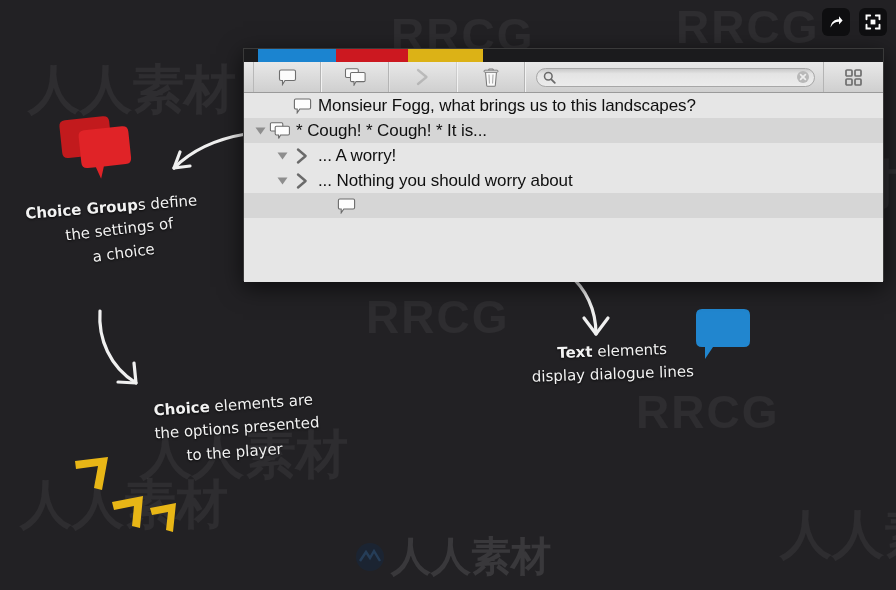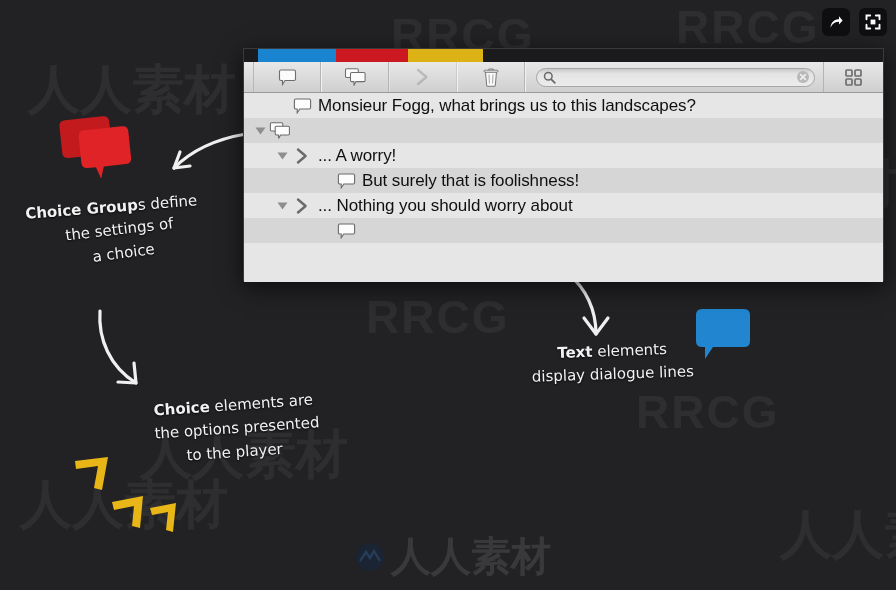--- a/index.html
+++ b/index.html
@@ -325,44 +325,35 @@
             <svg width="13" height="13" viewBox="0 0 13 13">
               <path d="M1.5 3.5 L11.5 3.5 L6.5 10.5 Z" fill="#8e8e8e"></path>
             </svg>
           </div>
           <div class="rowicon">
             <svg width="22" height="18" viewBox="0 0 22 18">
               <path d="M1.4 1.9 Q1.4 0.8 2.6 0.8 L12.6 0.8 Q13.8 0.8 13.8 1.9 L13.8 7.9 Q13.8 9 12.6 9 L2.6 9 Q1.4 9 1.4 7.9 Z" fill="#fdfdfd" stroke="#6a6a6a" stroke-width="1.05"></path>
               <path d="M6.2 5.3 Q6.2 4.2 7.4 4.2 L19.2 4.2 Q20.4 4.2 20.4 5.3 L20.4 11.8 Q20.4 12.9 19.2 12.9 L11.6 12.9 L9.6 16.6 L9.6 12.9 L7.4 12.9 Q6.2 12.9 6.2 11.8 Z" fill="#fdfdfd" stroke="#6a6a6a" stroke-width="1.05"></path>
             </svg>
           </div>
+          <div class="rowtext">* Cough! * Cough! * It is...</div>
         </div>
         <div class="row plain">
           <div style="width: 30px; flex: 0 0 auto;"></div>
           <div class="disc">
             <svg width="13" height="13" viewBox="0 0 13 13">
               <path d="M1.5 3.5 L11.5 3.5 L6.5 10.5 Z" fill="#8e8e8e"></path>
             </svg>
           </div>
           <div class="rowicon">
             <svg width="17" height="18" viewBox="0 0 17 18">
               <path d="M4 2.5 L11.6 9 L4 15.5" fill="none" stroke="#6a6a6a" stroke-width="2.4" stroke-linejoin="round" stroke-linecap="round"></path>
             </svg>
           </div>
           <div class="rowtext">... A worry!</div>
-        </div>
-        <div class="row alt">
-          <div style="width: 74px; flex: 0 0 auto;"></div>
-          <div class="disc"></div>
-          <div class="rowicon">
-            <svg width="19" height="16" viewBox="0 0 19 16">
-              <path d="M1.4 2.4 Q1.4 1 2.8 1 L16.2 1 Q17.6 1 17.6 2.4 L17.6 9.6 Q17.6 11 16.2 11 L6.8 11 L4.2 14.8 L4.2 11 L2.8 11 Q1.4 11 1.4 9.6 Z" fill="#fdfdfd" stroke="#6a6a6a" stroke-width="1.1"></path>
-            </svg>
-          </div>
-          <div class="rowtext">But surely that is foolishness!</div>
         </div>
         <div class="row plain">
           <div style="width: 30px; flex: 0 0 auto;"></div>
           <div class="disc">
             <svg width="13" height="13" viewBox="0 0 13 13">
               <path d="M1.5 3.5 L11.5 3.5 L6.5 10.5 Z" fill="#8e8e8e"></path>
             </svg>
           </div>
           <div class="rowicon">
             <svg width="17" height="18" viewBox="0 0 17 18">

